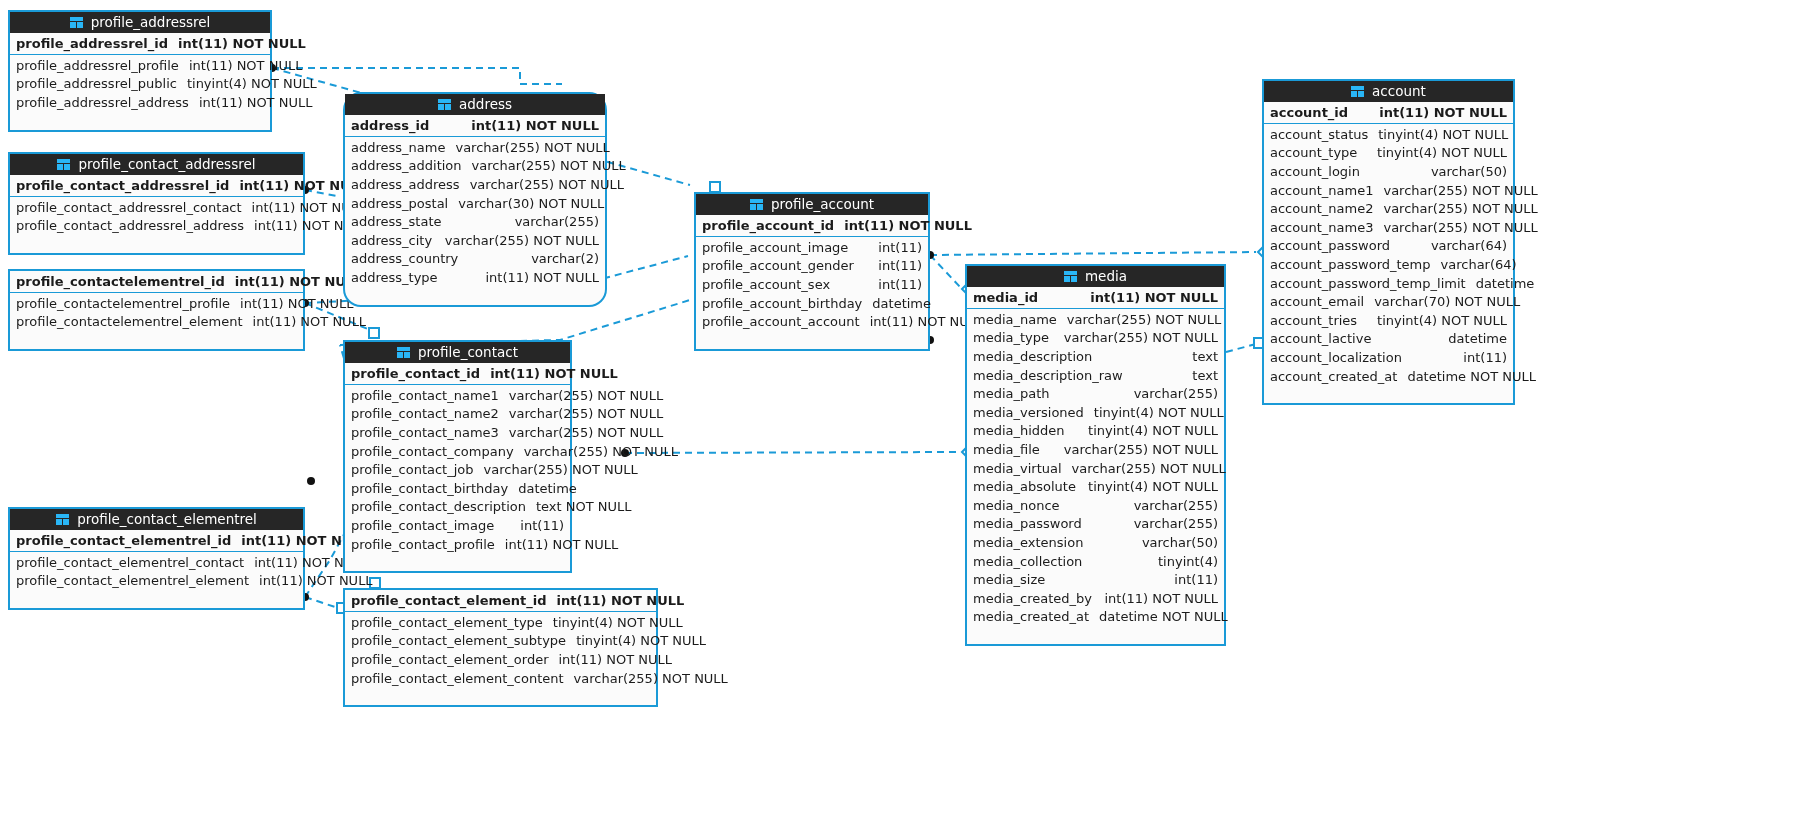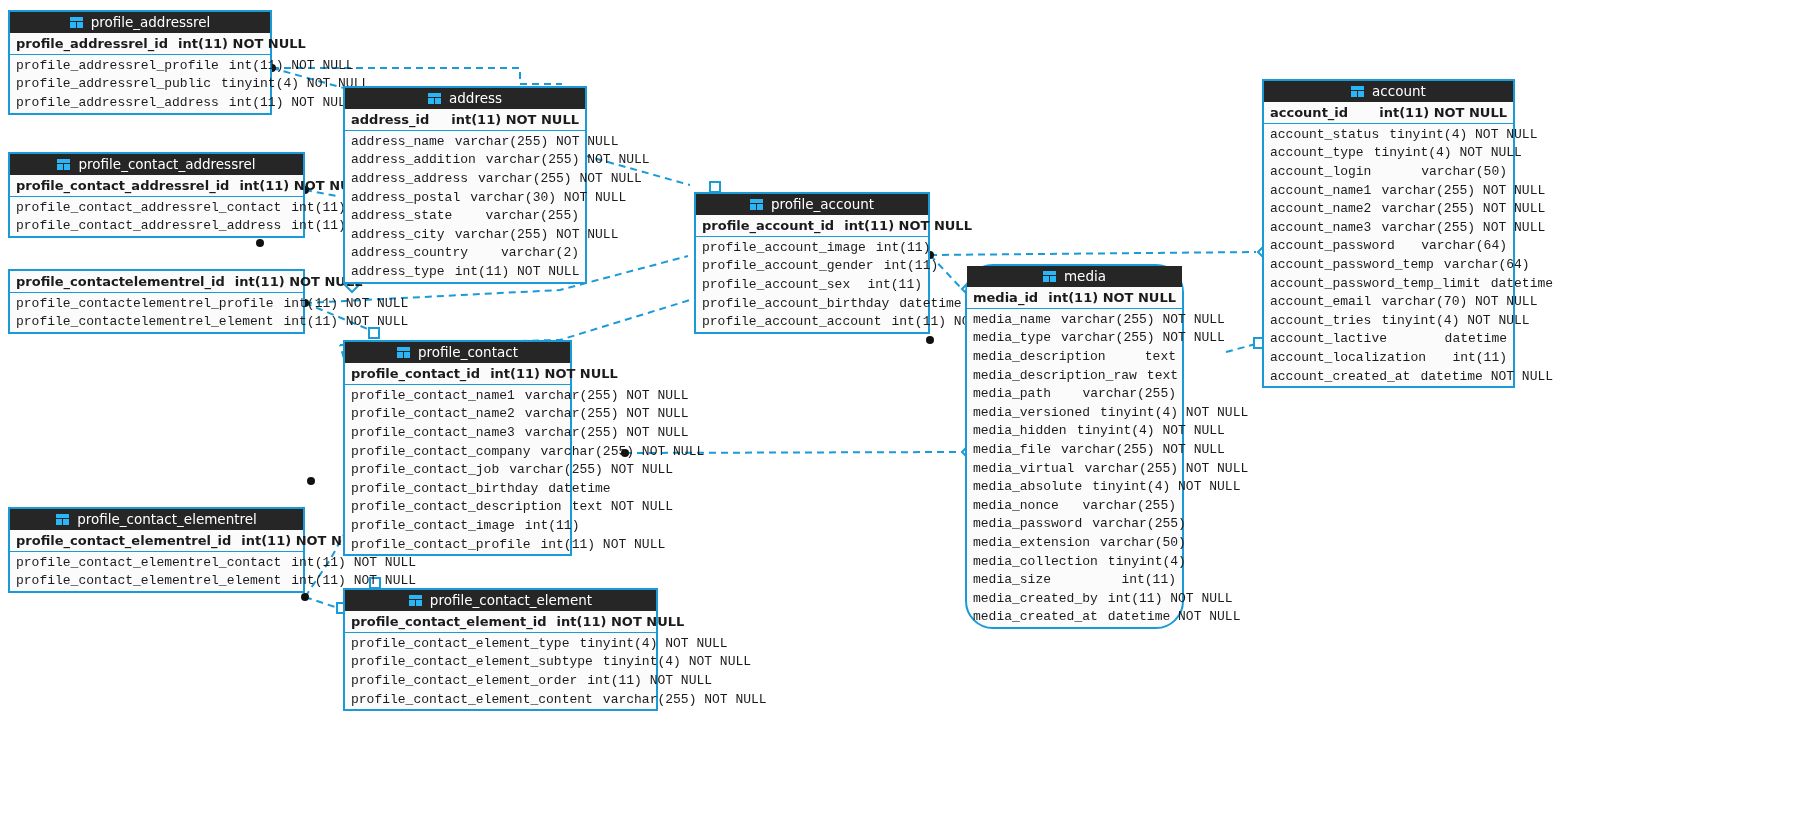--- a/index.html
+++ b/index.html
@@ -56,21 +56,21 @@
     height:18.6px;
     padding:0 6px;
     font-size:13px;
     color:#1b1b1b;
     white-space:nowrap;
     box-sizing:border-box;
   }
   .pk-row .row{font-weight:bold;height:21px;}
   .col-name{flex:0 0 auto;}
   .col-type{margin-left:auto;padding-left:10px;}
-  .body-rows{padding-top:1px;padding-bottom:1px;font-family:Liberation Mono, monospace;}
+  .body-rows{padding-top:1px;padding-bottom:18px;}
 </style>
 </head>
 <body>
 
 <div id="canvas">
 
   <svg class="links" viewBox="0 0 1817 840">
     <g stroke="#1a9ad7" stroke-width="2" fill="none" stroke-dasharray="7,5">
 
       <path d="M272,68 L520,68 L520,84 L562,84"></path>
@@ -217,21 +217,21 @@
         <div class="row">
           <span class="col-name">profile_contact_elementrel_contact</span>
           <span class="col-type">int(11) NOT NULL</span>
         </div>
         <div class="row">
           <span class="col-name">profile_contact_elementrel_element</span>
           <span class="col-type">int(11) NOT NULL</span>
         </div>
       </div>
     </div>
-    <div class="table" style="left: 343px; top: 86px; width: 244px;">
+    <div class="table" style="left: 343px; top: 92px; width: 264px; border-radius: 18px;">
       <div class="tbl-title">
         <span class="tbl-ico">
           <i class="r1"></i>
           <i class="r2"></i>
           <i class="r3"></i>
         </span>
         <span class="tname">address</span>
       </div>
       <div class="pk-row">
         <div class="row">
@@ -322,28 +322,20 @@
           <span class="col-name">profile_contact_image</span>
           <span class="col-type">int(11)</span>
         </div>
         <div class="row">
           <span class="col-name">profile_contact_profile</span>
           <span class="col-type">int(11) NOT NULL</span>
         </div>
       </div>
     </div>
     <div class="table" style="left: 343px; top: 588px; width: 315px;">
-      <div class="tbl-title">
-        <span class="tbl-ico">
-          <i class="r1"></i>
-          <i class="r2"></i>
-          <i class="r3"></i>
-        </span>
-        <span class="tname">profile_contact_element</span>
-      </div>
       <div class="pk-row">
         <div class="row">
           <span class="col-name">profile_contact_element_id</span>
           <span class="col-type">int(11) NOT NULL</span>
         </div>
       </div>
       <div class="body-rows">
         <div class="row">
           <span class="col-name">profile_contact_element_type</span>
           <span class="col-type">tinyint(4) NOT NULL</span>
@@ -393,21 +385,21 @@
         <div class="row">
           <span class="col-name">profile_account_birthday</span>
           <span class="col-type">datetime</span>
         </div>
         <div class="row">
           <span class="col-name">profile_account_account</span>
           <span class="col-type">int(11) NOT NULL</span>
         </div>
       </div>
     </div>
-    <div class="table" style="left: 965px; top: 264px; width: 219px; border-radius: 28px;">
+    <div class="table" style="left: 965px; top: 264px; width: 261px;">
       <div class="tbl-title">
         <span class="tbl-ico">
           <i class="r1"></i>
           <i class="r2"></i>
           <i class="r3"></i>
         </span>
         <span class="tname">media</span>
       </div>
       <div class="pk-row">
         <div class="row">

